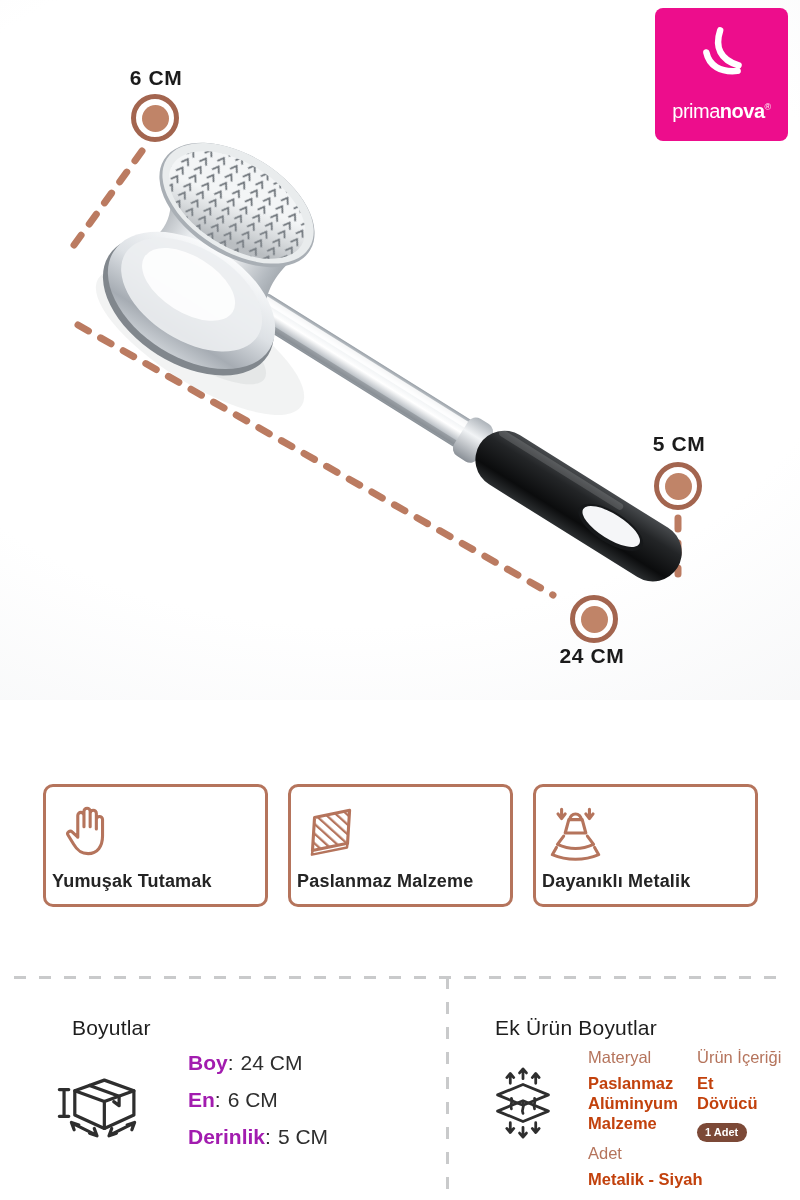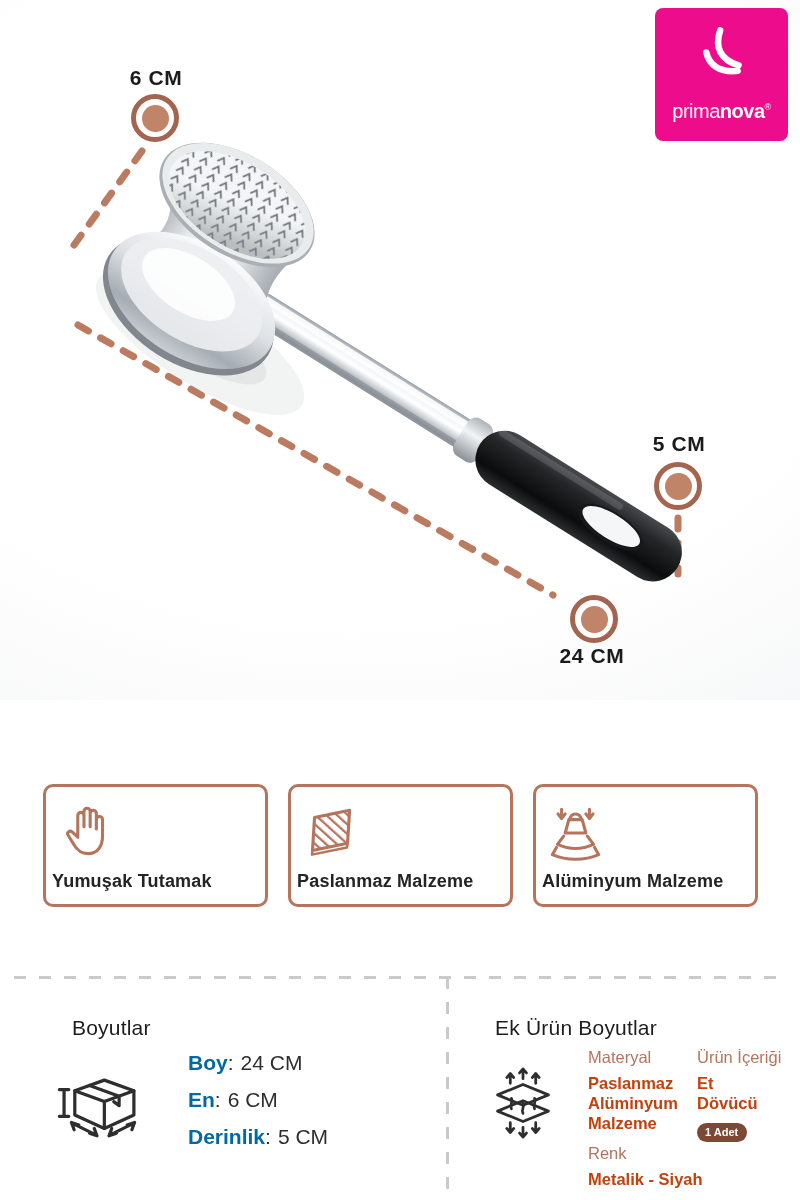--- a/index.html
+++ b/index.html
@@ -33,21 +33,21 @@
   
   .dash-h{position:absolute;left:14px;top:976px;width:772px;height:3px;
           background:repeating-linear-gradient(90deg,#c9cacb 0 12px,transparent 12px 25px);}
   .dash-v{position:absolute;left:446px;top:977px;width:3px;height:223px;
           background:repeating-linear-gradient(180deg,#c9cacb 0 12px,transparent 12px 25px);}
 
   
   .sec-title{position:absolute;font-size:21px;font-weight:400;color:#1d1d1d;letter-spacing:.2px;}
   .dim-rows{position:absolute;left:188px;top:1051px;}
   .dim-row{font-size:21px;margin-bottom:13px;white-space:nowrap;}
-  .dim-row .dlab{color:#0369a1;font-weight:800;}
+  .dim-row .dlab{color:#a21caf;font-weight:800;}
   .dim-row .dsep{color:#2e2e2e;font-weight:500;}
   .dim-row .dval{color:#2e2e2e;font-weight:500;margin-left:7px;}
 
   .info-col{position:absolute;top:1048px;}
   .ilabel{color:#b5745c;font-size:16.5px;font-weight:400;margin-bottom:6px;white-space:nowrap;}
   .ivalue{color:#c2410c;font-size:16.5px;font-weight:800;line-height:20px;}
   .badge{display:inline-block;margin-top:10px;background:#7c4937;color:#ffffff;
          font-size:11px;font-weight:700;padding:3px 9px 4px 8px;border-radius:10px;white-space:nowrap;}
   .icon-abs{position:absolute;}
 </style>
@@ -183,21 +183,21 @@
     <svg width="66" height="66" viewBox="0 0 64 64">
       <g fill="none" stroke="#b5745c" stroke-width="3" stroke-linecap="round" stroke-linejoin="round">
         <path d="M27 19 a5.5 5.5 0 0 1 11 0"></path>
         <path d="M26 19 h13 l3.5 13 h-20 Z"></path>
         <path d="M19 9 v8 M15.5 13.5 L19 18 L22.5 13.5"></path>
         <path d="M46 9 v8 M42.5 13.5 L46 18 L49.5 13.5"></path>
         <path d="M21 35 L15 43 C26 48 39 48 50 43 L44 35"></path>
         <path d="M14 46 L10 53 C24 59 41 59 55 53 L51 46"></path>
       </g>
     </svg>
-    <div class="flabel">Alüminyum Malzeme</div>
+    <div class="flabel">Dayanıklı Metalik</div>
   </div>
 
   <div class="dash-h"></div>
   <div class="dash-v"></div>
 
   <div class="sec-title" style="left:72px;top:1016px">Boyutlar</div>
 
   <svg class="icon-abs" style="left:56px;top:1074px" width="94" height="74" viewBox="0 0 70 54">
     <g fill="none" stroke="#2e2e2e" stroke-width="2.4" stroke-linecap="round" stroke-linejoin="round">
       <path d="M36 4 L58 12 L58 30 L36 40 L14 30 L14 12 Z"></path>
@@ -227,21 +227,21 @@
       <path d="M21 49 V57 M18 54 L21 57.5 L24 54"></path>
       <path d="M32 53 V61 M29 58 L32 61.5 L35 58"></path>
       <path d="M43 49 V57 M40 54 L43 57.5 L46 54"></path>
       <path d="M22 28 c2 3 -2 5 0 9 M32 32 c2 3 -2 5 0 9 M42 28 c2 3 -2 5 0 9"></path>
     </g>
   </svg>
 
   <div class="info-col" style="left:588px;width:110px">
     <div class="ilabel">Materyal</div>
     <div class="ivalue" style="max-width:104px">Paslanmaz Alüminyum Malzeme</div>
-    <div class="ilabel" style="margin-top:11px">Renk</div>
+    <div class="ilabel" style="margin-top:11px">Adet</div>
     <div class="ivalue" style="white-space:nowrap">Metalik - Siyah</div>
   </div>
 
   <div class="info-col" style="left:697px;width:100px">
     <div class="ilabel">Ürün İçeriği</div>
     <div class="ivalue" style="max-width:72px">Et Dövücü</div>
     <div class="badge">1 Adet</div>
   </div>
 
 </div>

